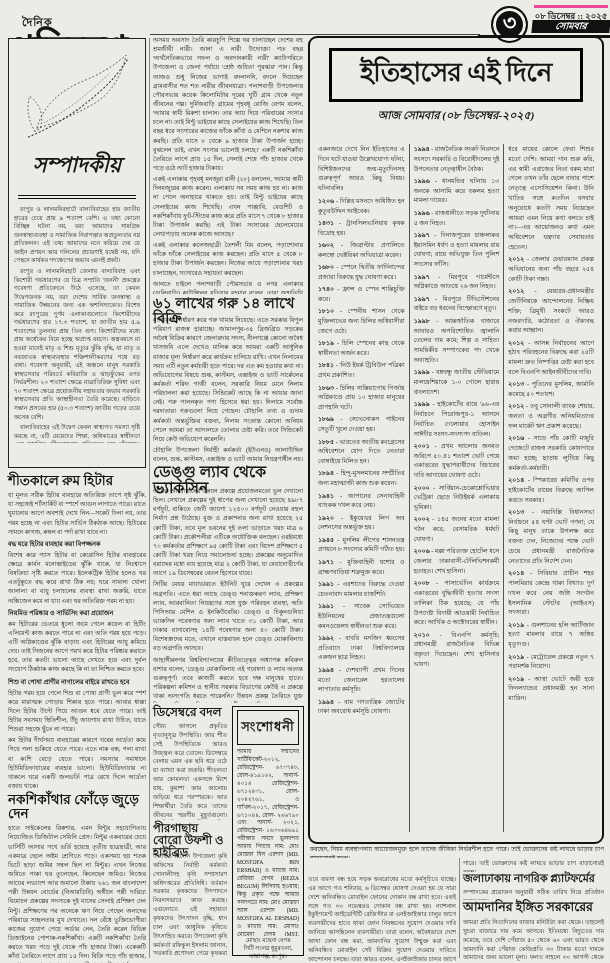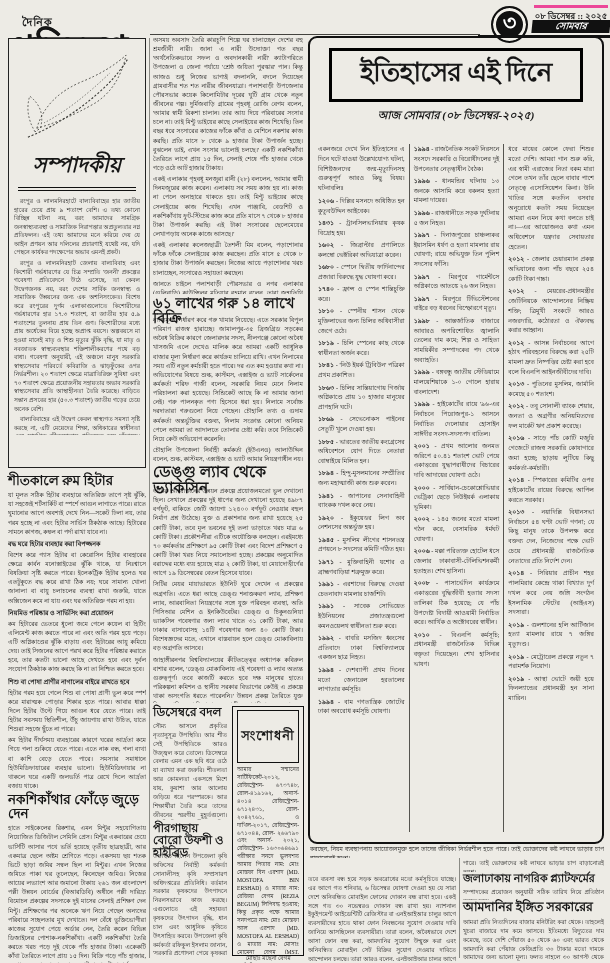--- a/index.html
+++ b/index.html
@@ -20,21 +20,21 @@
           justify-content:center;font-size:9.5px;font-weight:bold;font-style:italic;transform:skewX(-6deg)}
   .thickrule{left:478px;top:35px;width:132px;height:2.5px;background:#111}
   .vrule{width:1px;background:#8a8a84}
   
   .bt{font-size:6.1px;line-height:1.5;text-align:justify;margin-bottom:2px}
   .hl{font-weight:bold;line-height:1.05}
   .clip{overflow:hidden}
   
   .edbox{left:8px;top:38px;width:138px;height:430px;border:1px solid #222;background:#edebe5;padding:4px 5px}
   .edleaf{display:block;margin:2px auto 0;width:116px;height:104px}
-  .edscript{font-size:21px;font-weight:bold;font-style:italic;text-align:center;padding-bottom:3px;
+  .edscript{font-size:21px;font-weight:bold;font-style:italic;text-align:center;padding-bottom:11px;
             border-bottom:4px double #111;margin:0 4px 6px}
   .edhead{font-size:15px;font-weight:bold;text-align:center;line-height:1.15;margin-bottom:5px}
   .edbody{height:238px;overflow:hidden}
   .edbody .bt{font-size:5.9px;line-height:1.45}
   .edbody .bt::first-letter{padding-left:6px}
   
   .lh{font-size:13.5px}
   .sub{display:block;font-size:6.4px;font-weight:bold;margin:2px 0 1px}
   .sub:empty{display:none}
   .yr{font-weight:bold}
@@ -44,21 +44,21 @@
   .htitle{width:254px;margin:4px auto 5px;border:3.5px solid #000;text-align:center;font-size:26px;font-weight:900;
           padding:1px 2px 3px;letter-spacing:-.5px}
   .hsub{text-align:center;font-size:11px;font-weight:bold;font-style:italic;margin-bottom:18px}
   .hcols{display:flex;height:688px;overflow:hidden}
   .hcol{width:33.33%;padding:0 4px;overflow:hidden}
   .hcol+.hcol{border-left:1px solid #55544f}
   .he{font-size:6.2px;line-height:1.58;text-align:justify;margin-bottom:2.5px}
   .hintro{font-size:6.2px;line-height:1.58;text-align:justify;margin-bottom:3px}
   
   .corr{left:232px;top:706px;width:72px;height:250px;border:1.5px solid #111;padding:3px 4px;background:#edebe5}
-  .corrh{font-size:13px;font-weight:900;text-align:center;border:1.5px solid #111;margin-bottom:3px;padding:15px 0;
+  .corrh{font-size:13px;font-weight:900;text-align:center;border:1.5px solid #111;margin-bottom:3px;padding:6px 0;
          letter-spacing:1px}
   .corr .bt{font-size:5.6px;line-height:1.42}
   .sigline{font-size:5.8px;text-align:center;line-height:1.4}
   .pcode{font-size:6px;margin-top:2px}
   
   .toprule{left:150px;top:34px;width:330px;height:1px;background:#44433f}
 </style>
 </head>
 <body>
 

